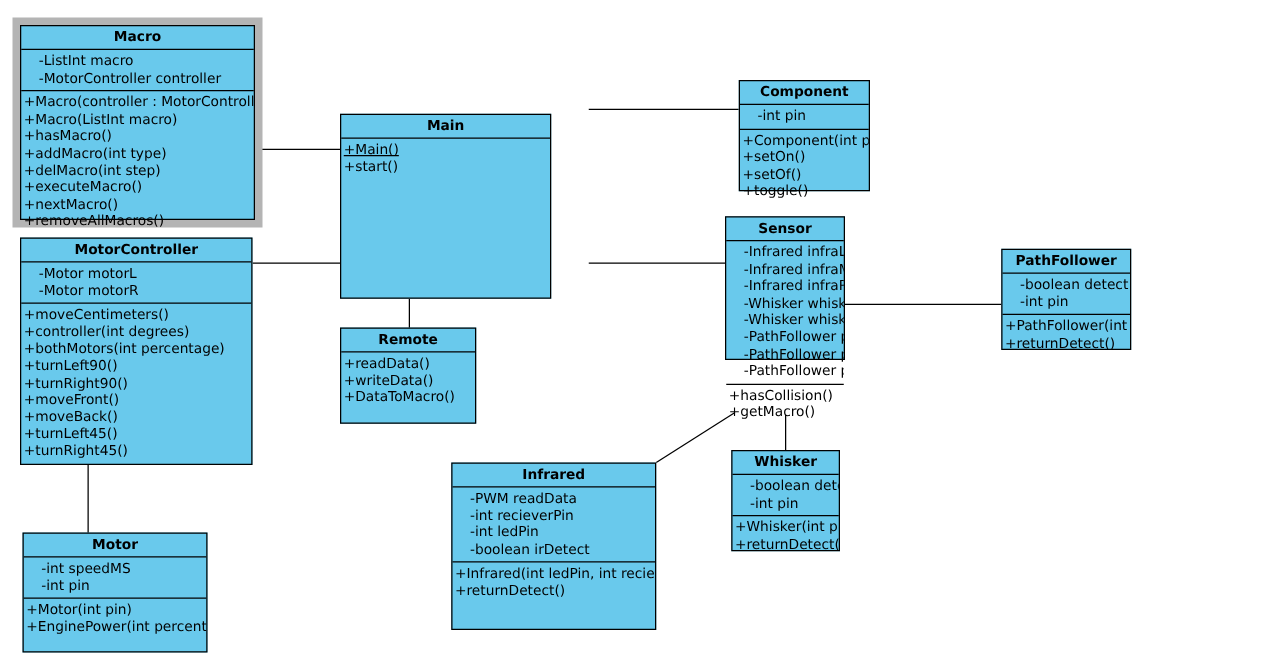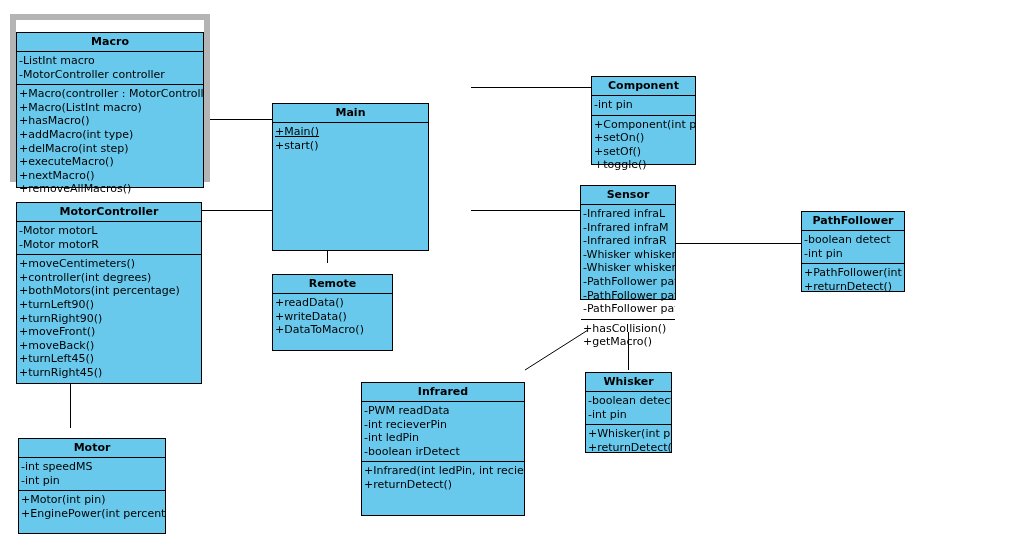--- a/index.html
+++ b/index.html
@@ -16,41 +16,41 @@
     height: 537px;
     background: #ffffff;
     overflow: hidden;
   }
   .umlclass {
     position: absolute;
     box-sizing: border-box;
     background: #69c9ec;
     border: 1px solid #000000;
     z-index: 5;
-    margin-top: 12px;
   }
   .cls-title {
     text-align: center;
     font-weight: bold;
     font-size: 11px;
     color: #000;
     line-height: 13px;
     padding: 2px 2px 3px 2px;
     border-bottom: 1px solid #000;
     white-space: nowrap;
     overflow: hidden;
   }
   .cls-section {
     padding: 2px 0 3px 0;
     font-size: 11px;
     line-height: 13.6px;
     color: #000;
   }
   .cls-section.attrs {
     border-bottom: 1px solid #000;
+    padding-left: 12px;
   }
   .cls-section.noborder {
     border-bottom: none;
   }
   .cls-row {
     padding: 0 2px 0 2px;
     white-space: nowrap;
     overflow: hidden;
     text-overflow: clip;
   }
@@ -138,29 +138,29 @@
     <div class="cls-section attrs">
       <div class="cls-row">-int speedMS</div>
       <div class="cls-row">-int pin</div>
     </div>
     <div class="cls-section noborder">
       <div class="cls-row">+Motor(int pin)</div>
       <div class="cls-row">+EnginePower(int percentage)</div>
     </div>
   </div>
 
-  <div class="umlclass" style="left:272px; top:91px; width:157px; height:148px;">
+  <div class="umlclass" style="left:272px; top:91px; width:169px; height:148px;">
     <div class="cls-title">Main</div>
     <div class="cls-section noborder">
       <div class="cls-row static">+Main()</div>
       <div class="cls-row">+start()</div>
     </div>
   </div>
 
-  <div class="umlclass" style="left:272px; top:262px; width:121px; height:77px;">
+  <div class="umlclass" style="left:272px; top:262px; width:109px; height:77px;">
     <div class="cls-title">Remote</div>
     <div class="cls-section noborder">
       <div class="cls-row">+readData()</div>
       <div class="cls-row">+writeData()</div>
       <div class="cls-row">+DataToMacro()</div>
     </div>
   </div>
 
   <div class="umlclass" style="left:591px; top:64px; width:105px; height:89px;">
     <div class="cls-title">Component</div>

